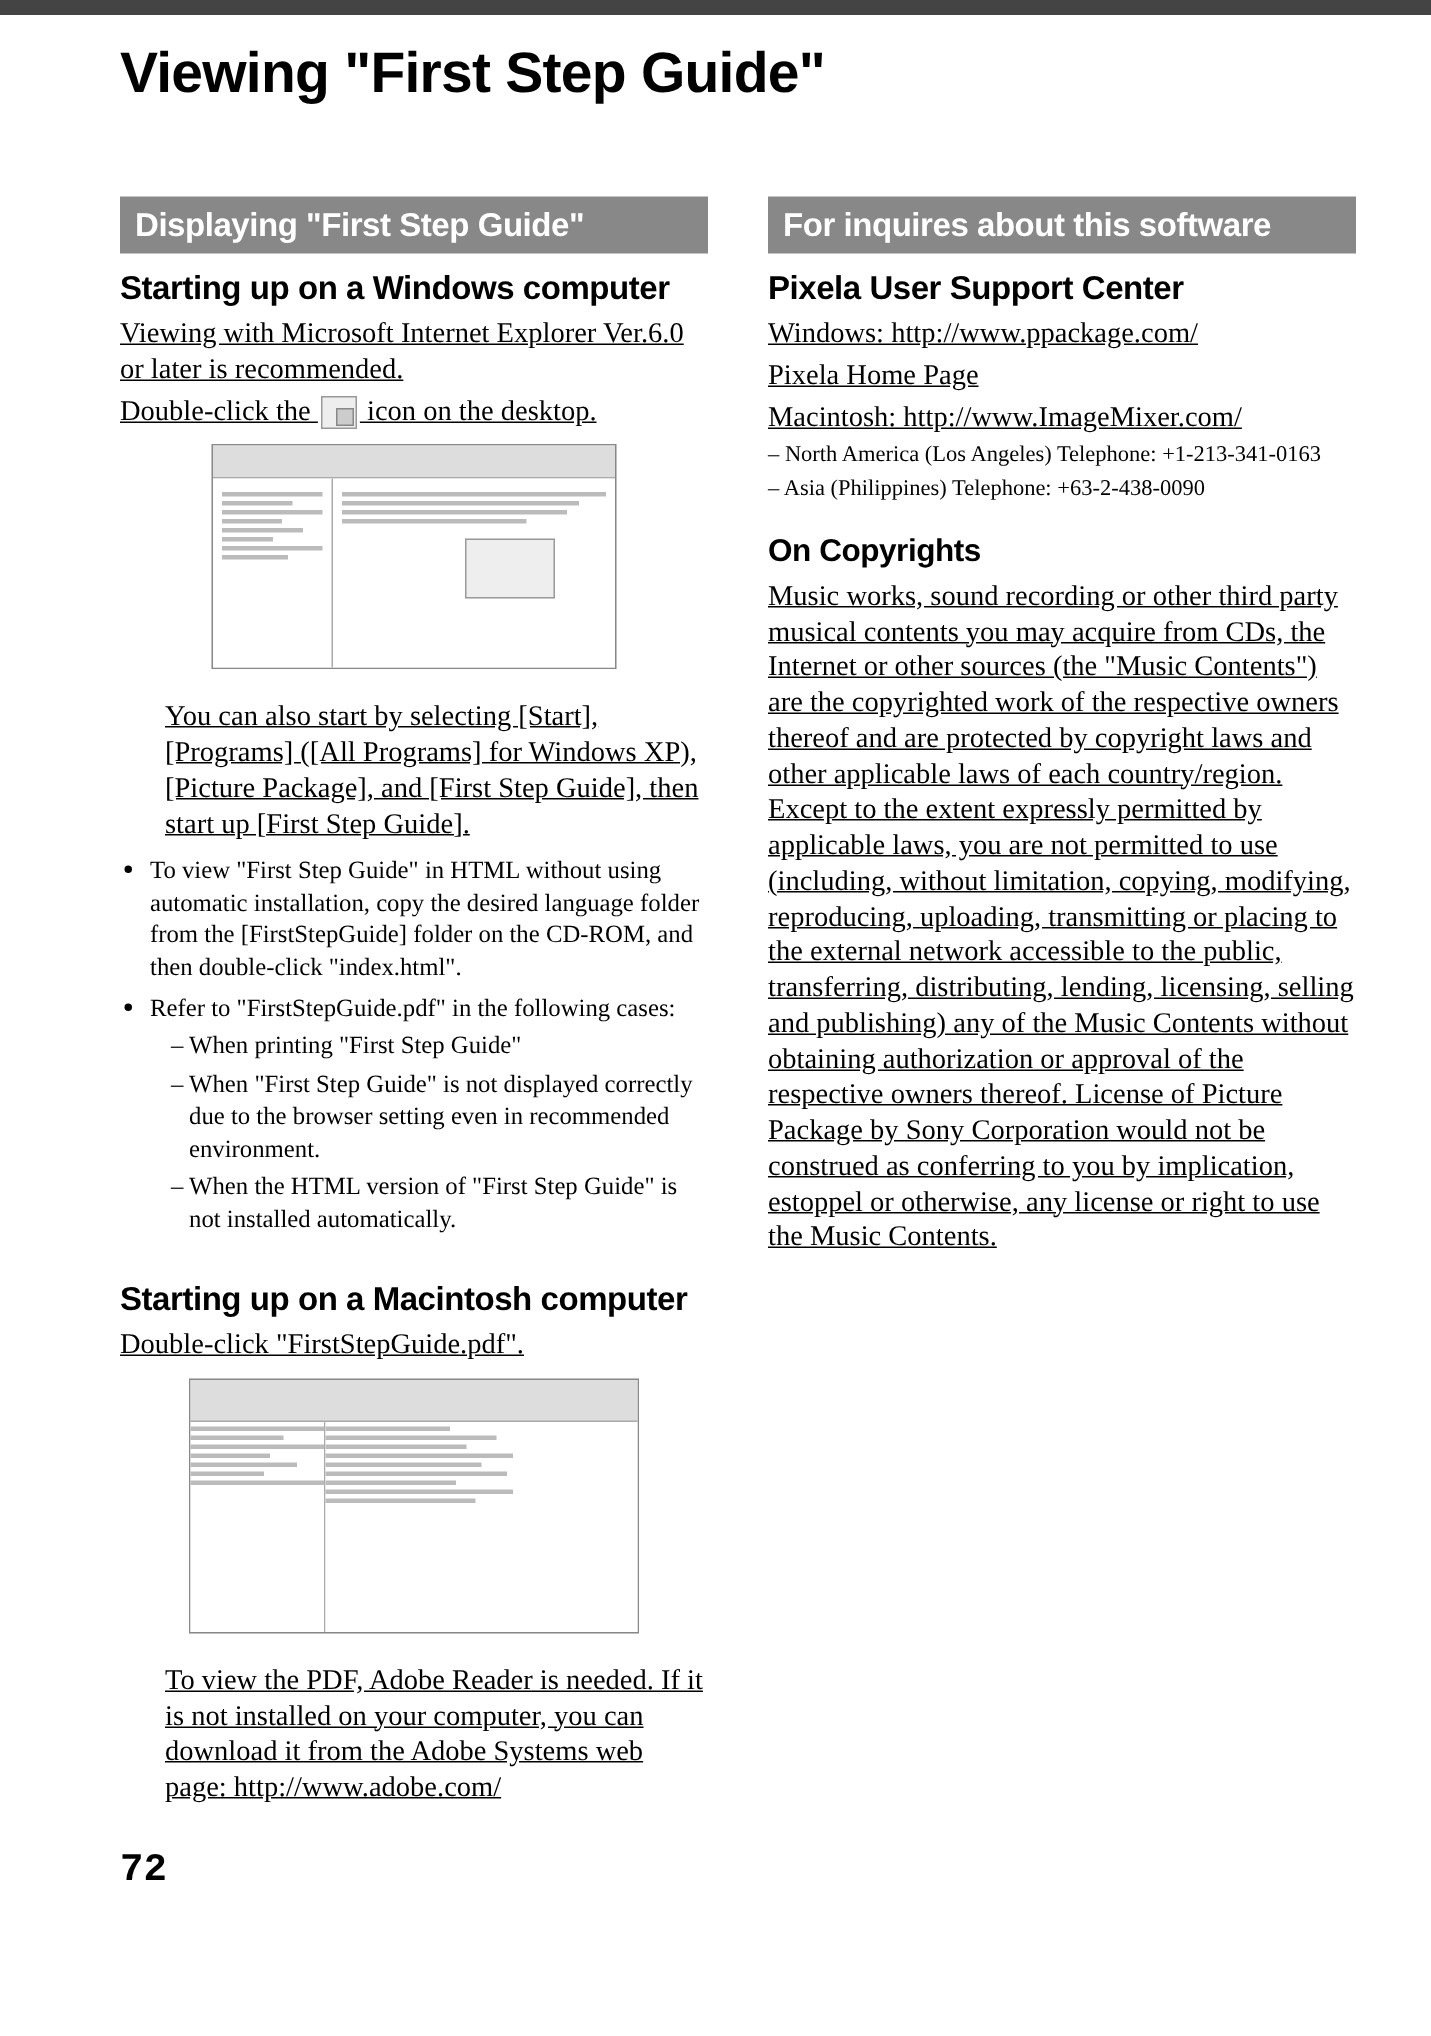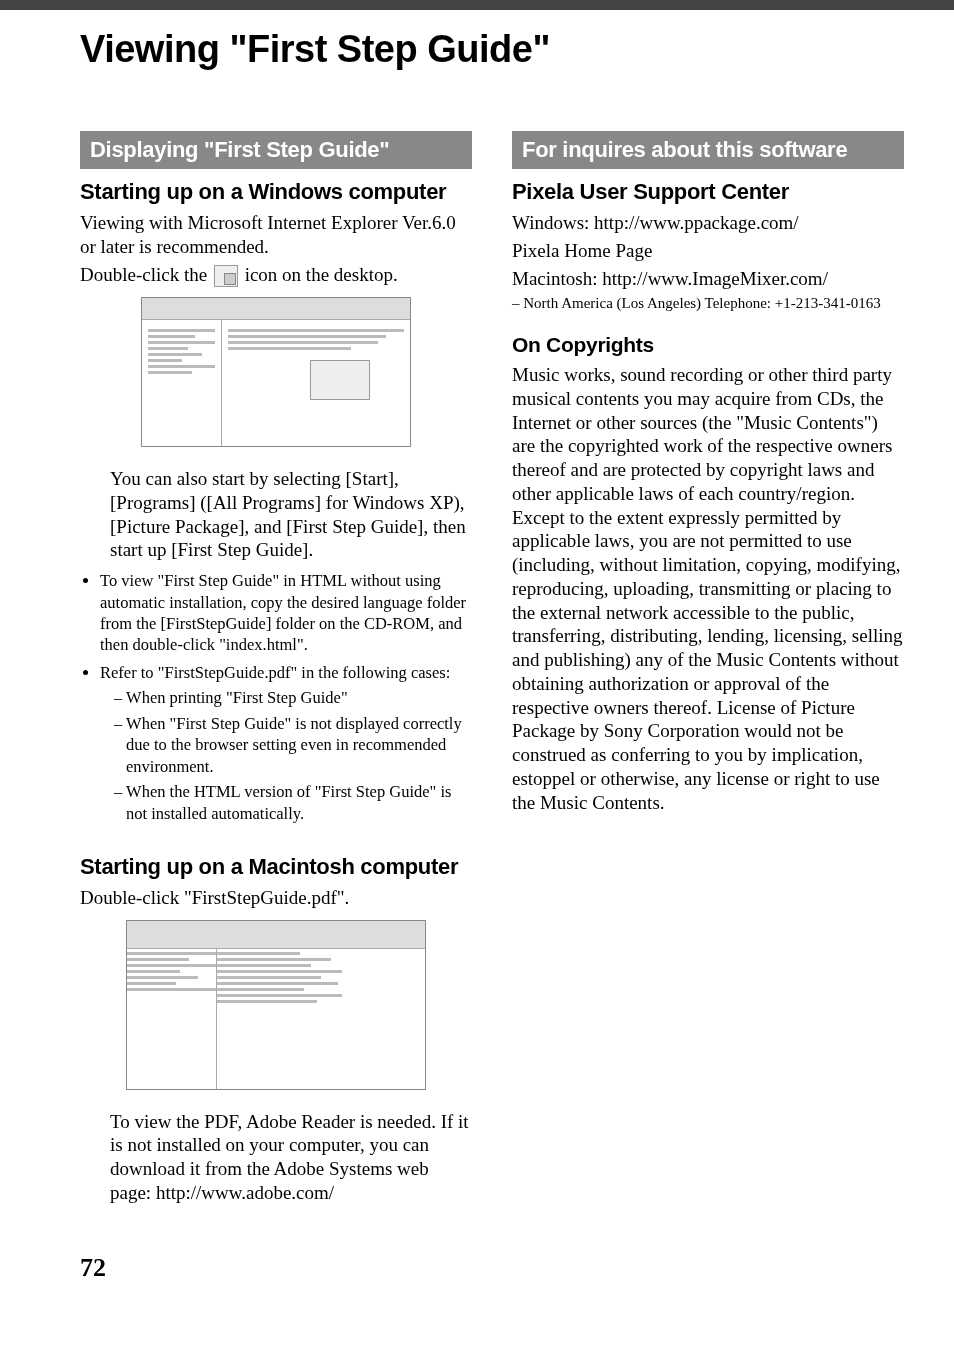--- a/index.html
+++ b/index.html
@@ -51,20 +51,21 @@
       font-family: Arial, Helvetica, sans-serif;
       font-weight: 700;
       font-size: 21px;
       margin: 20px 0 6px 0;
       letter-spacing: -0.3px;
     }
     .body-text {
       font-size: 19px;
       line-height: 1.25;
       margin-bottom: 4px;
+      text-decoration: underline;
     }
     .icon-inline {
       display: inline-block;
       vertical-align: middle;
       width: 24px;
       height: 22px;
       border: 1px solid #999;
       background: #eee;
       position: relative;
       margin: 0 2px;
@@ -128,24 +129,24 @@
     }
     ul.big-dashes > li {
       font-size: 15px;
       line-height: 1.25;
       margin-bottom: 4px;
       text-indent: -15px;
       padding-left: 15px;
     }
     ul.big-dashes > li::before { content: "– "; }
     .page-num {
-      font-family: Liberation Serif, serif;
+      font-family: Liberation Mono, monospace;
       font-weight: 900;
       font-size: 26px;
-      margin-top: 44px;
+      margin-top: 23px;
     }
   </style>
 </head>
 <body>
 
 <div class="top-bar"></div>
 
 <h1 class="page-title">Viewing "First Step Guide"</h1>
 
 <div class="columns">
@@ -241,20 +242,21 @@
   <div class="col">
     <div class="section-header">For inquires about this software</div>
 
     <div class="subhead">Pixela User Support Center</div>
     <p class="body-text">Windows: http://www.ppackage.com/</p>
     <p class="body-text">Pixela Home Page</p>
     <p class="body-text">Macintosh: http://www.ImageMixer.com/</p>
 
     <ul class="big-dashes">
       <li>North America (Los Angeles) Telephone: +1-213-341-0163</li>
+      <li>Asia (Philippines) Telephone: +63-2-438-0090</li>
     </ul>
 
     <div class="subhead2">On Copyrights</div>
     <p class="body-text">Music works, sound recording or other third party musical contents you may acquire from CDs, the Internet or other sources (the "Music Contents") are the copyrighted work of the respective owners thereof and are protected by copyright laws and other applicable laws of each country/region. Except to the extent expressly permitted by applicable laws, you are not permitted to use (including, without limitation, copying, modifying, reproducing, uploading, transmitting or placing to the external network accessible to the public, transferring, distributing, lending, licensing, selling and publishing) any of the Music Contents without obtaining authorization or approval of the respective owners thereof. License of Picture Package by Sony Corporation would not be construed as conferring to you by implication, estoppel or otherwise, any license or right to use the Music Contents.</p>
   </div>
 
 </div>
 
 <div class="page-num">72</div>
 

